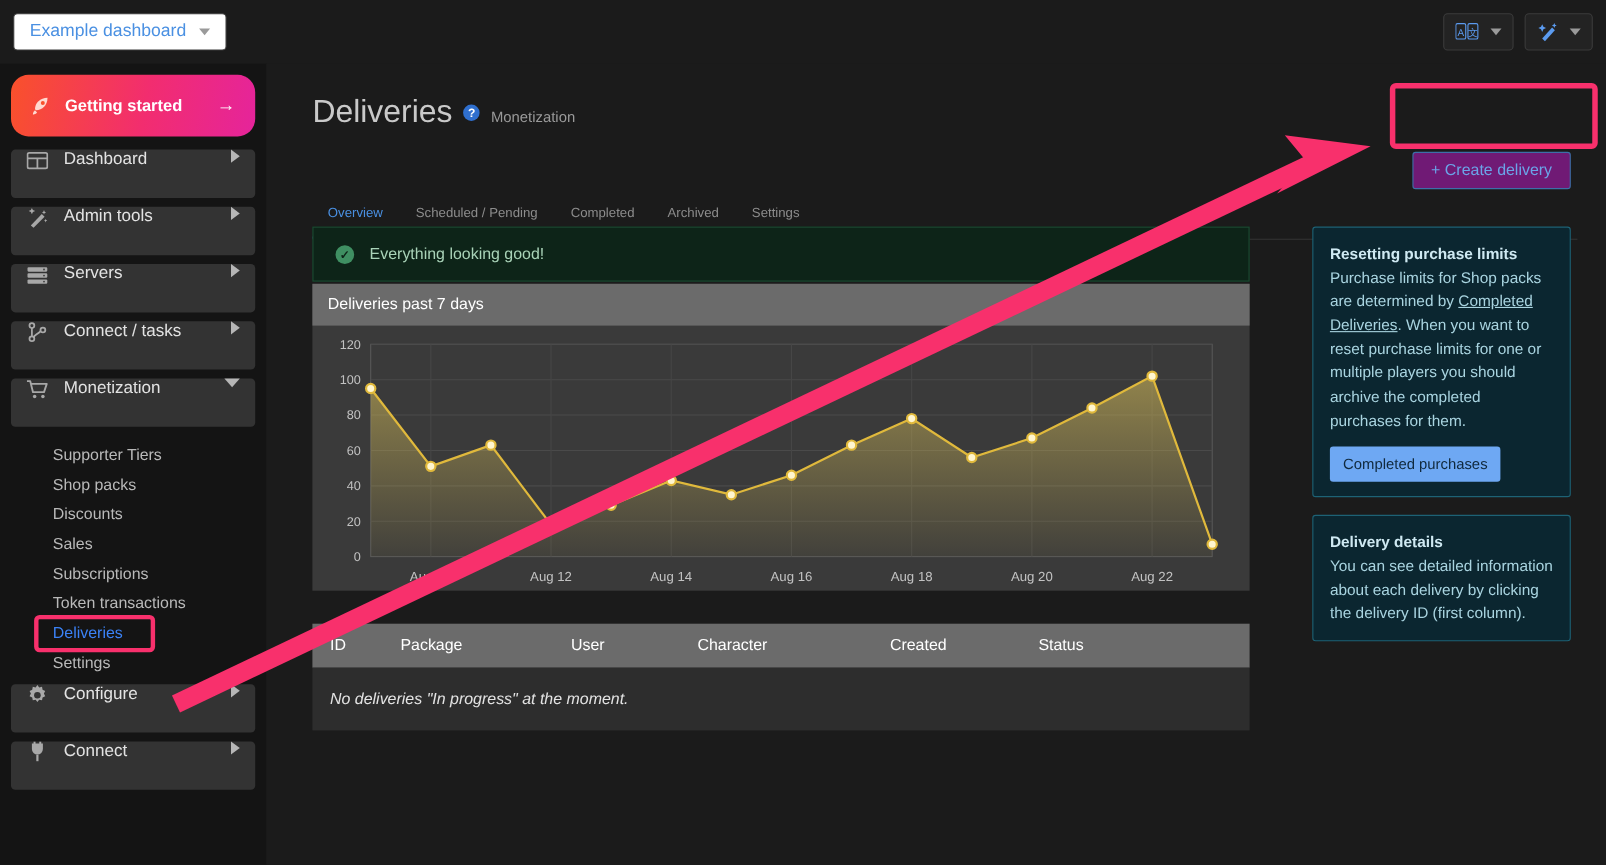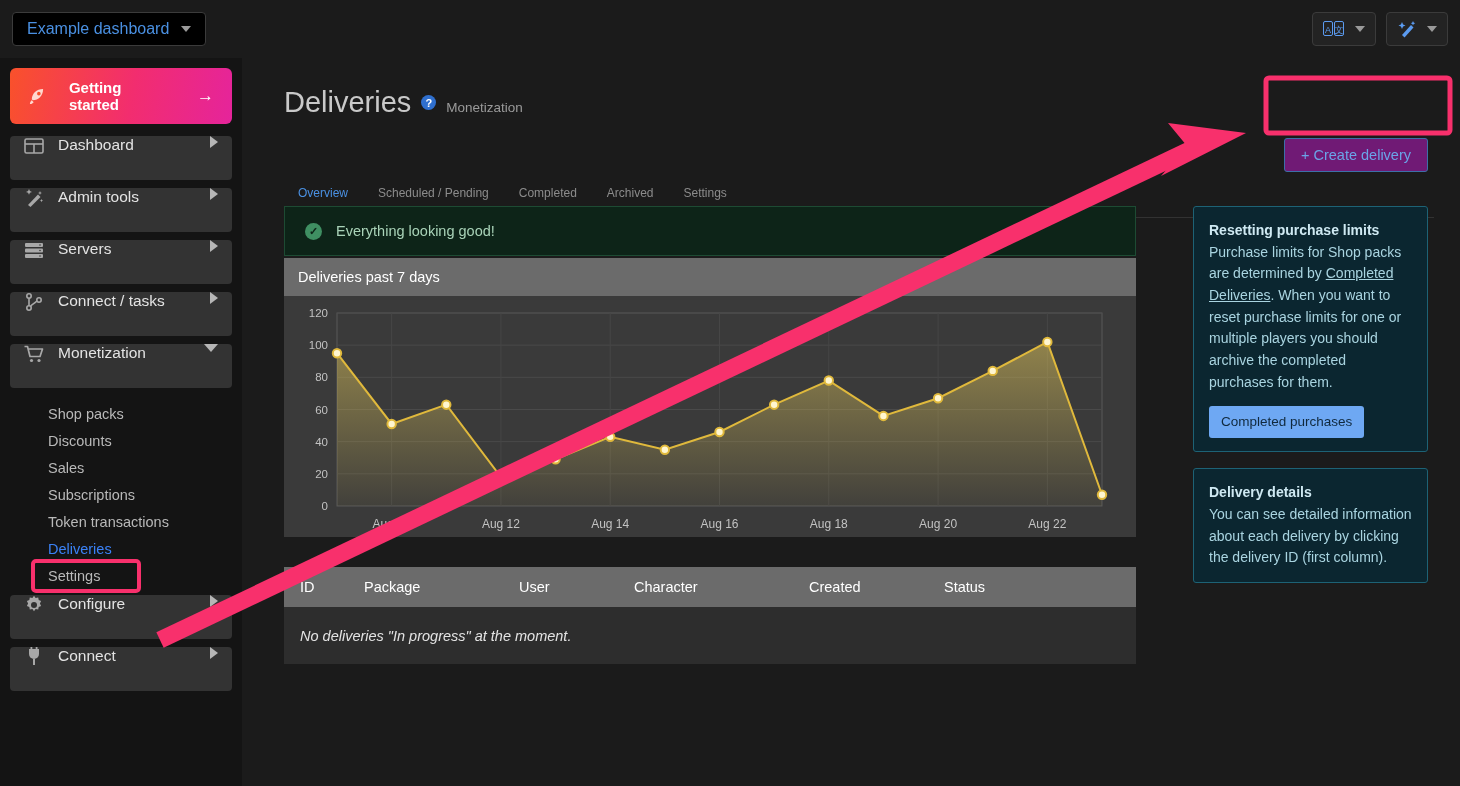--- a/index.html
+++ b/index.html
@@ -13,21 +13,21 @@
   
   #topbar {
     position: absolute; left: 0; top: 0; width: 1460px; height: 58px;
     background: #1b1b1b;
   }
   #dashboard-selector {
     position: absolute; left: 12px; top: 12px;
     height: 34px; padding: 0 14px;
     display: flex; align-items: center; gap: 12px;
     border: 1px solid #3b3b3b; border-radius: 4px;
-    background: #000000; cursor: pointer; text-align: center;
+    background: #ffffff; cursor: pointer; text-align: center;
   }
   #dashboard-selector .lbl { color: #4a90e2; font-size: 16px; }
   .caret-down {
     width: 0; height: 0;
     border-left: 5px solid transparent; border-right: 5px solid transparent;
     border-top: 6px solid #9a9a9a;
   }
   .topbtn {
     position: absolute; top: 12px; height: 34px; padding: 0 10px;
     display: flex; align-items: center; gap: 10px;
@@ -36,23 +36,23 @@
   }
   #translate-btn { right: 84px; }
   #wand-btn { right: 12px; }
 
   
   #sidebar {
     position: absolute; left: 0; top: 58px; width: 242px; height: 728px;
     background: #141414; padding: 10px;
   }
   #getting-started {
-    height: 56px; border-radius: 6px;
+    height: 56px; border-radius: 16px;
     background: linear-gradient(100deg, #f9512b 0%, #f22d6f 55%, #e5249b 100%);
-    display: flex; align-items: center; gap: 22px;
+    display: flex; align-items: center; gap: 12px;
     padding: 0 18px; color: #fff; font-weight: bold; font-size: 15px;
     cursor: pointer; margin-bottom: 12px;
   }
   #getting-started .arrow-r { margin-left: auto; font-size: 17px; }
   .nav-item {
     height: 44px; border-radius: 4px; background: #333333;
     display: flex; gap: 14px;
     padding: 0 14px; margin-bottom: 8px; cursor: pointer;
     color: #e3e3e3; font-size: 15.5px;
   }
@@ -249,20 +249,21 @@
     <svg class="nav-ico" viewBox="0 0 20 20">
       <path d="M0.5 2.5 H3.5 L6 12.5 H16 L18.5 5 H4.6" fill="none" stroke="#a8a8a8" stroke-width="1.7" stroke-linejoin="round"></path>
       <circle cx="7.5" cy="16.5" r="1.6" fill="#a8a8a8"></circle>
       <circle cx="15" cy="16.5" r="1.6" fill="#a8a8a8"></circle>
     </svg>
     <span>Monetization</span>
     <span class="chev open"></span>
   </div>
 
   <div id="submenu">
+    <div class="sub-item">Supporter Tiers</div>
     <div class="sub-item">Shop packs</div>
     <div class="sub-item">Discounts</div>
     <div class="sub-item">Sales</div>
     <div class="sub-item">Subscriptions</div>
     <div class="sub-item">Token transactions</div>
     <div class="sub-item active">Deliveries</div>
     <div class="sub-item">Settings</div>
   </div>
 
   <div class="nav-item">

